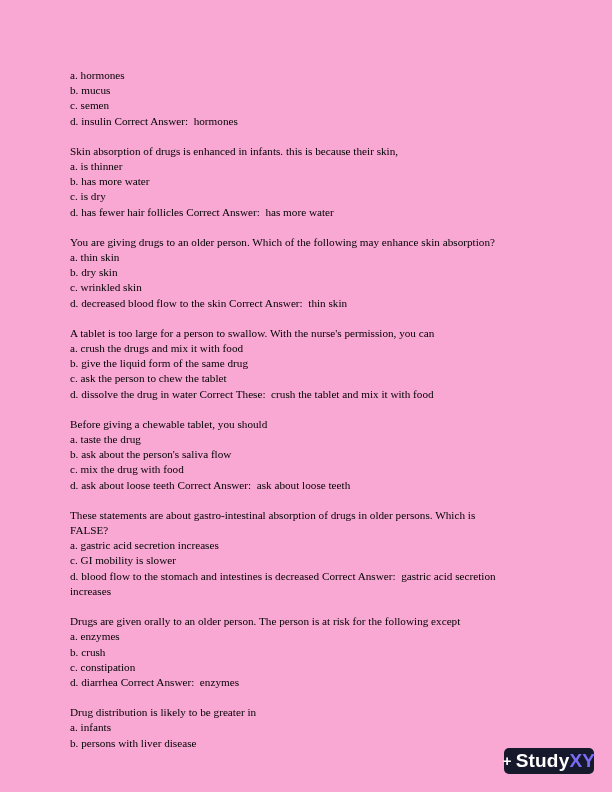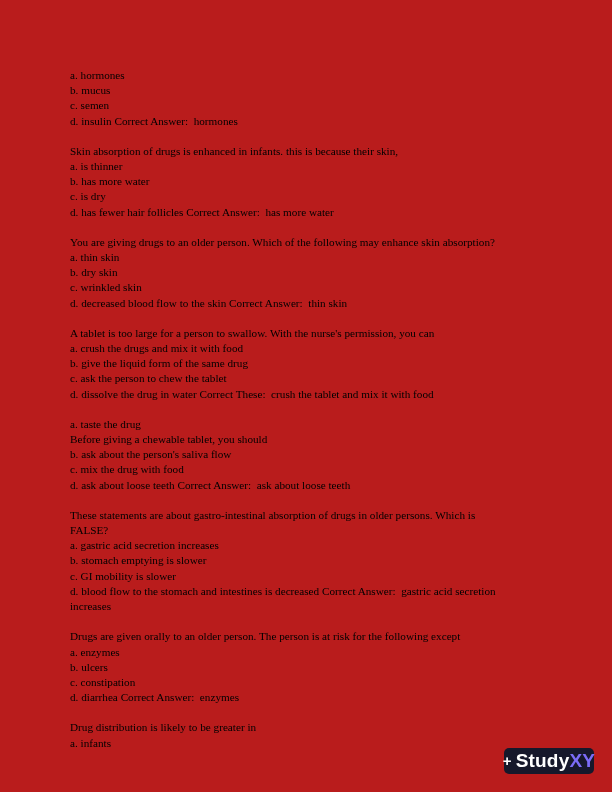--- a/index.html
+++ b/index.html
@@ -14,21 +14,21 @@
     font-family: "Liberation Serif", serif;
     color: #000000;
     overflow: hidden;
   }
   .page {
     position: absolute;
     left: 0;
     top: 0;
     width: 612px;
     height: 792px;
-    background: #b91c1c;
+    background: #f9a8d4;
   }
   .content {
     position: absolute;
     left: 70px;
     top: 68px;
     width: 470px;
   }
   .block {
     margin-bottom: 15px;
   }
@@ -102,48 +102,48 @@
 
     <div class="block">
       <div class="line">A tablet is too large for a person to swallow. With the nurse's permission, you can</div>
       <div class="line">a. crush the drugs and mix it with food</div>
       <div class="line">b. give the liquid form of the same drug</div>
       <div class="line">c. ask the person to chew the tablet</div>
       <div class="line">d. dissolve the drug in water Correct These:  crush the tablet and mix it with food</div>
     </div>
 
     <div class="block">
+      <div class="line">Before giving a chewable tablet, you should</div>
       <div class="line">a. taste the drug</div>
-      <div class="line">Before giving a chewable tablet, you should</div>
       <div class="line">b. ask about the person's saliva flow</div>
       <div class="line">c. mix the drug with food</div>
       <div class="line">d. ask about loose teeth Correct Answer:  ask about loose teeth</div>
     </div>
 
     <div class="block">
       <div class="line">These statements are about gastro-intestinal absorption of drugs in older persons. Which is</div>
       <div class="line">FALSE?</div>
       <div class="line">a. gastric acid secretion increases</div>
-      <div class="line">b. stomach emptying is slower</div>
       <div class="line">c. GI mobility is slower</div>
       <div class="line">d. blood flow to the stomach and intestines is decreased Correct Answer:  gastric acid secretion</div>
       <div class="line">increases</div>
     </div>
 
     <div class="block">
       <div class="line">Drugs are given orally to an older person. The person is at risk for the following except</div>
       <div class="line">a. enzymes</div>
-      <div class="line">b. ulcers</div>
+      <div class="line">b. crush</div>
       <div class="line">c. constipation</div>
       <div class="line">d. diarrhea Correct Answer:  enzymes</div>
     </div>
 
     <div class="block">
       <div class="line">Drug distribution is likely to be greater in</div>
       <div class="line">a. infants</div>
+      <div class="line">b. persons with liver disease</div>
     </div>
 
   </div>
 
   <div class="watermark">
     <span class="wm-plus">+</span>
     <span class="wm-text"><span class="wm-study">Study</span><span class="wm-xy">XY</span></span>
   </div>
 </div>
 

